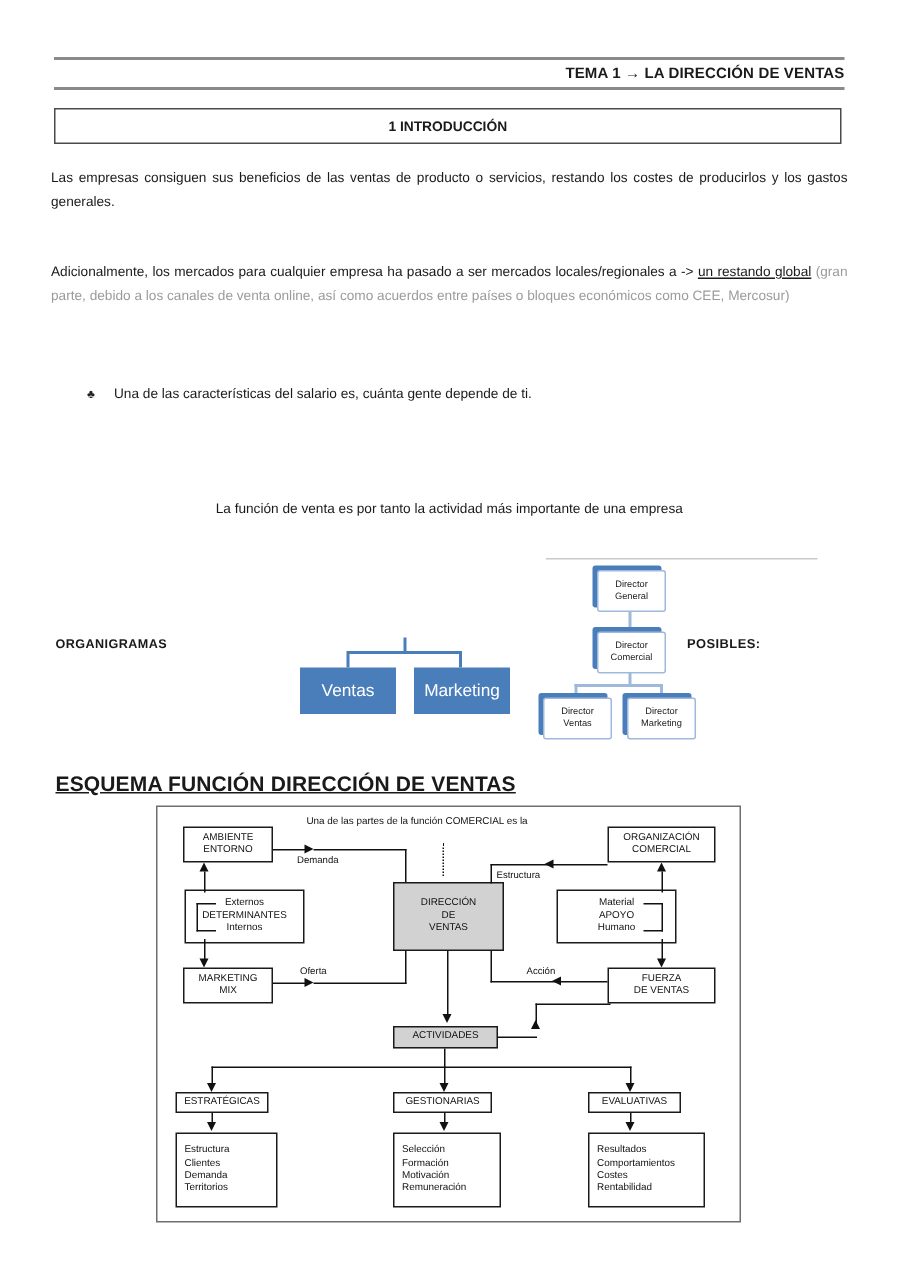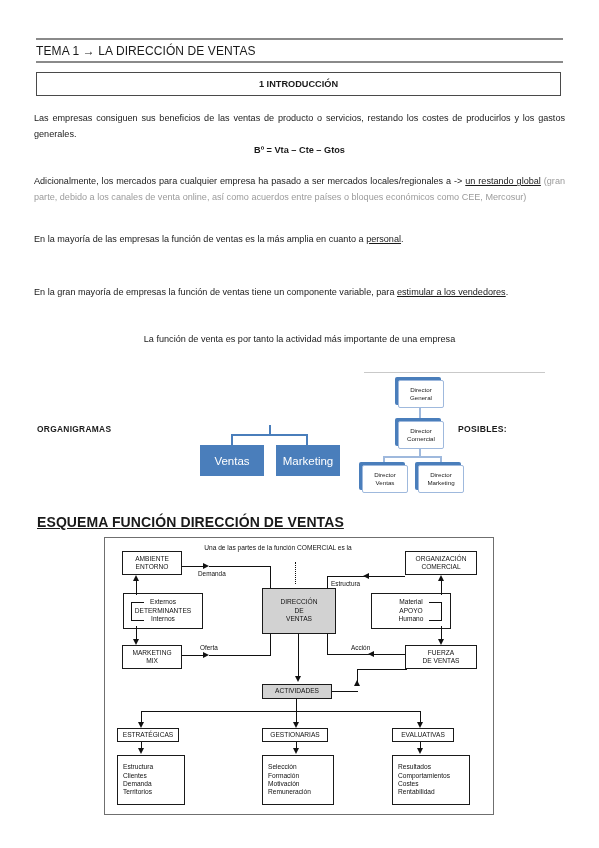--- a/index.html
+++ b/index.html
@@ -30,23 +30,23 @@
     left: 36px;
     top: 38px;
     width: 527px;
   }
   .rule {
     height: 2px;
     background: #8a8a8a;
     width: 100%;
   }
   .doc-title {
-    text-align: left;
-    font-size: 12px;
-    font-weight: normal;
+    text-align: right;
+    font-size: 10px;
+    font-weight: bold;
     letter-spacing: .1px;
     padding: 4px 0 3px 0;
   }
 
   .section-box {
     position: absolute;
     left: 36px;
     top: 72px;
     width: 525px;
     border: 1px solid #4a4a4a;
@@ -263,34 +263,30 @@
   <div class="doc-title-wrap">
     <div class="rule"></div>
     <div class="doc-title">TEMA 1 → LA DIRECCIÓN DE VENTAS</div>
     <div class="rule"></div>
   </div>
 
   <div class="section-box">1  INTRODUCCIÓN</div>
 
   <div class="para" style="top:110px;">Las empresas consiguen sus beneficios de las ventas de producto o servicios, restando los costes de producirlos y los gastos generales.</div>
 
-  <div class="formula" style="top:145px;">Bº = Vta – Cte – Gtos</div>
 
   <div class="para" style="top:173px;">
     <span>Adicionalmente, los mercados para cualquier empresa ha pasado a ser </span><span class="b">mercados locales/regionales</span><span> a -&gt; </span><span class="b u">un restando global</span><span class="gray"> (gran parte, debido a los canales de venta online, así como acuerdos entre países o bloques económicos como CEE, Mercosur)</span>
   </div>
 
-  <div class="para" style="top:231px;">
-    <span>En la mayoría de las empresas la </span><span class="b">función de ventas es la más amplia</span><span> en cuanto a </span><span class="u">personal</span><span>.</span>
-  </div>
-
-
-  <div class="para" style="top:284px;">
-    <span>En la gran mayoría de empresas la función de ventas tiene un </span><span class="b">componente variable</span><span>, para </span><span class="u">estimular a los vendedores</span><span>.</span>
-  </div>
+
+  <div class="bullet-row" style="top:255px;">
+    <span class="bullet-glyph">♣</span><span>Una de las características del salario es, cuánta gente depende de ti.</span>
+  </div>
+
 
   <div class="para center" style="top:331px;">La función de venta es por tanto la actividad más importante de una empresa</div>
 
   <div class="organigramas-label">ORGANIGRAMAS</div>
   <div class="posibles-label">POSIBLES:</div>
 
   <div class="faint-line"></div>
 
   <div class="org1">
     <div class="conn c-vert-top"></div>

